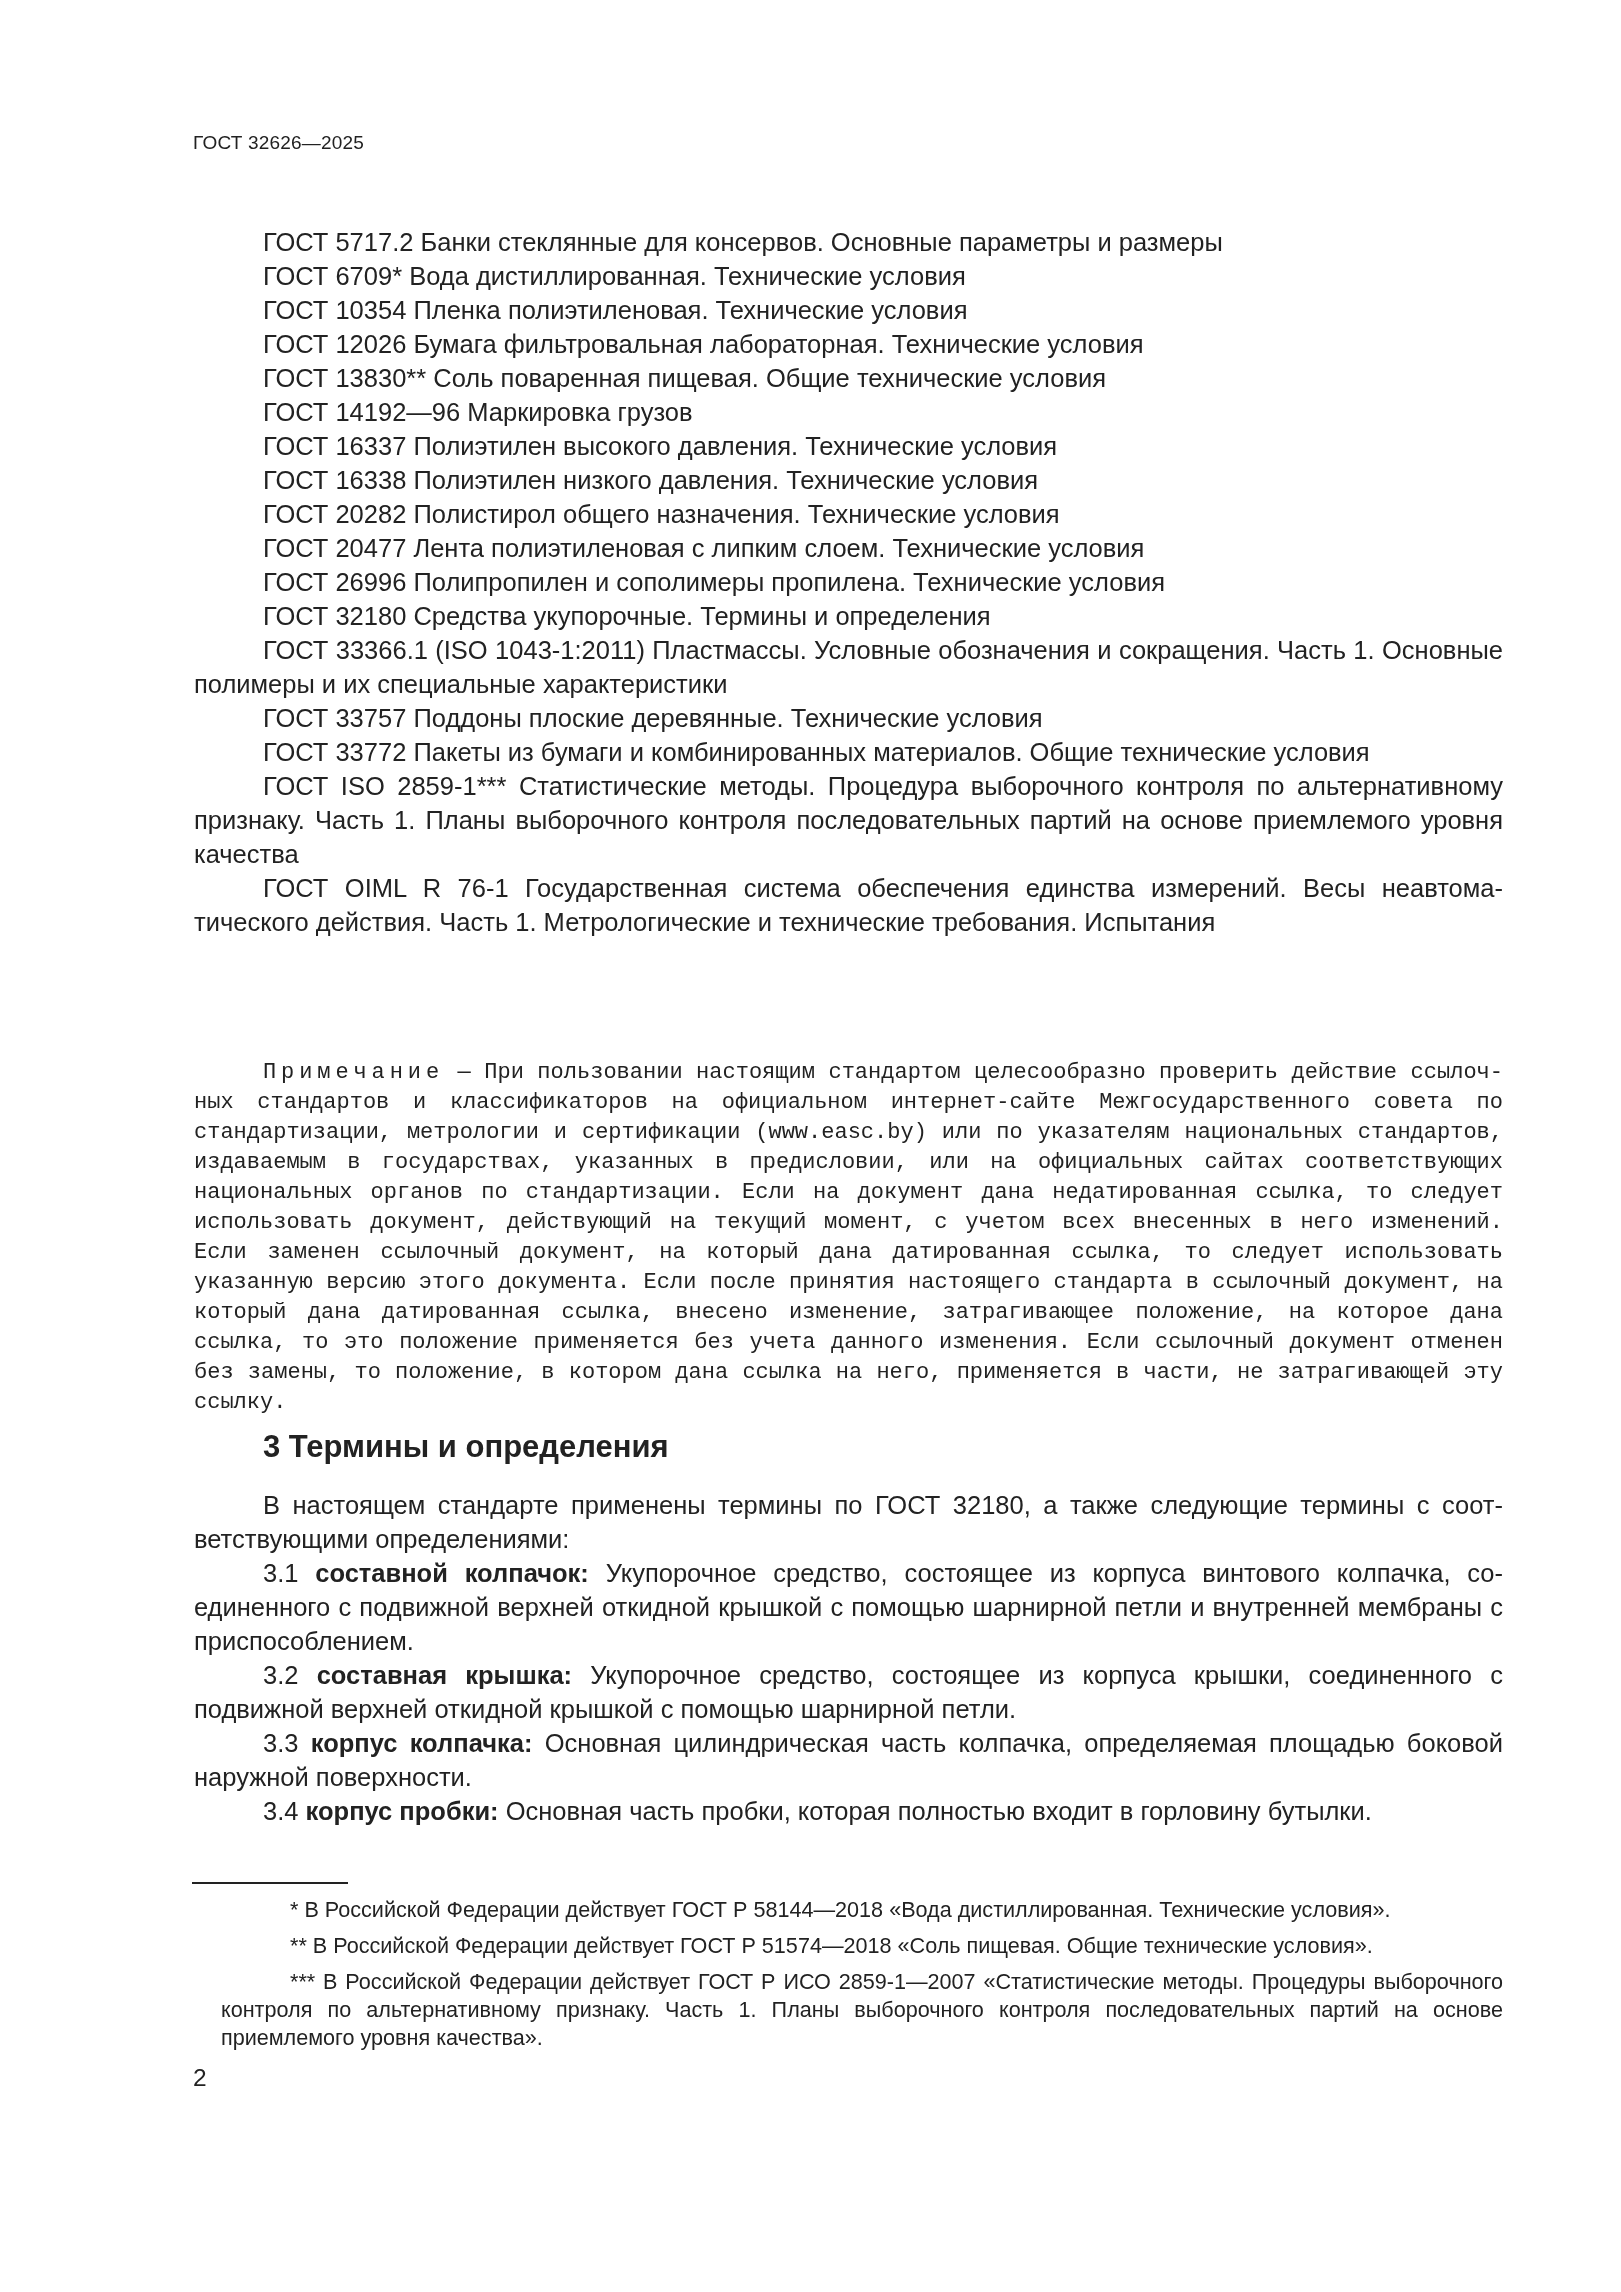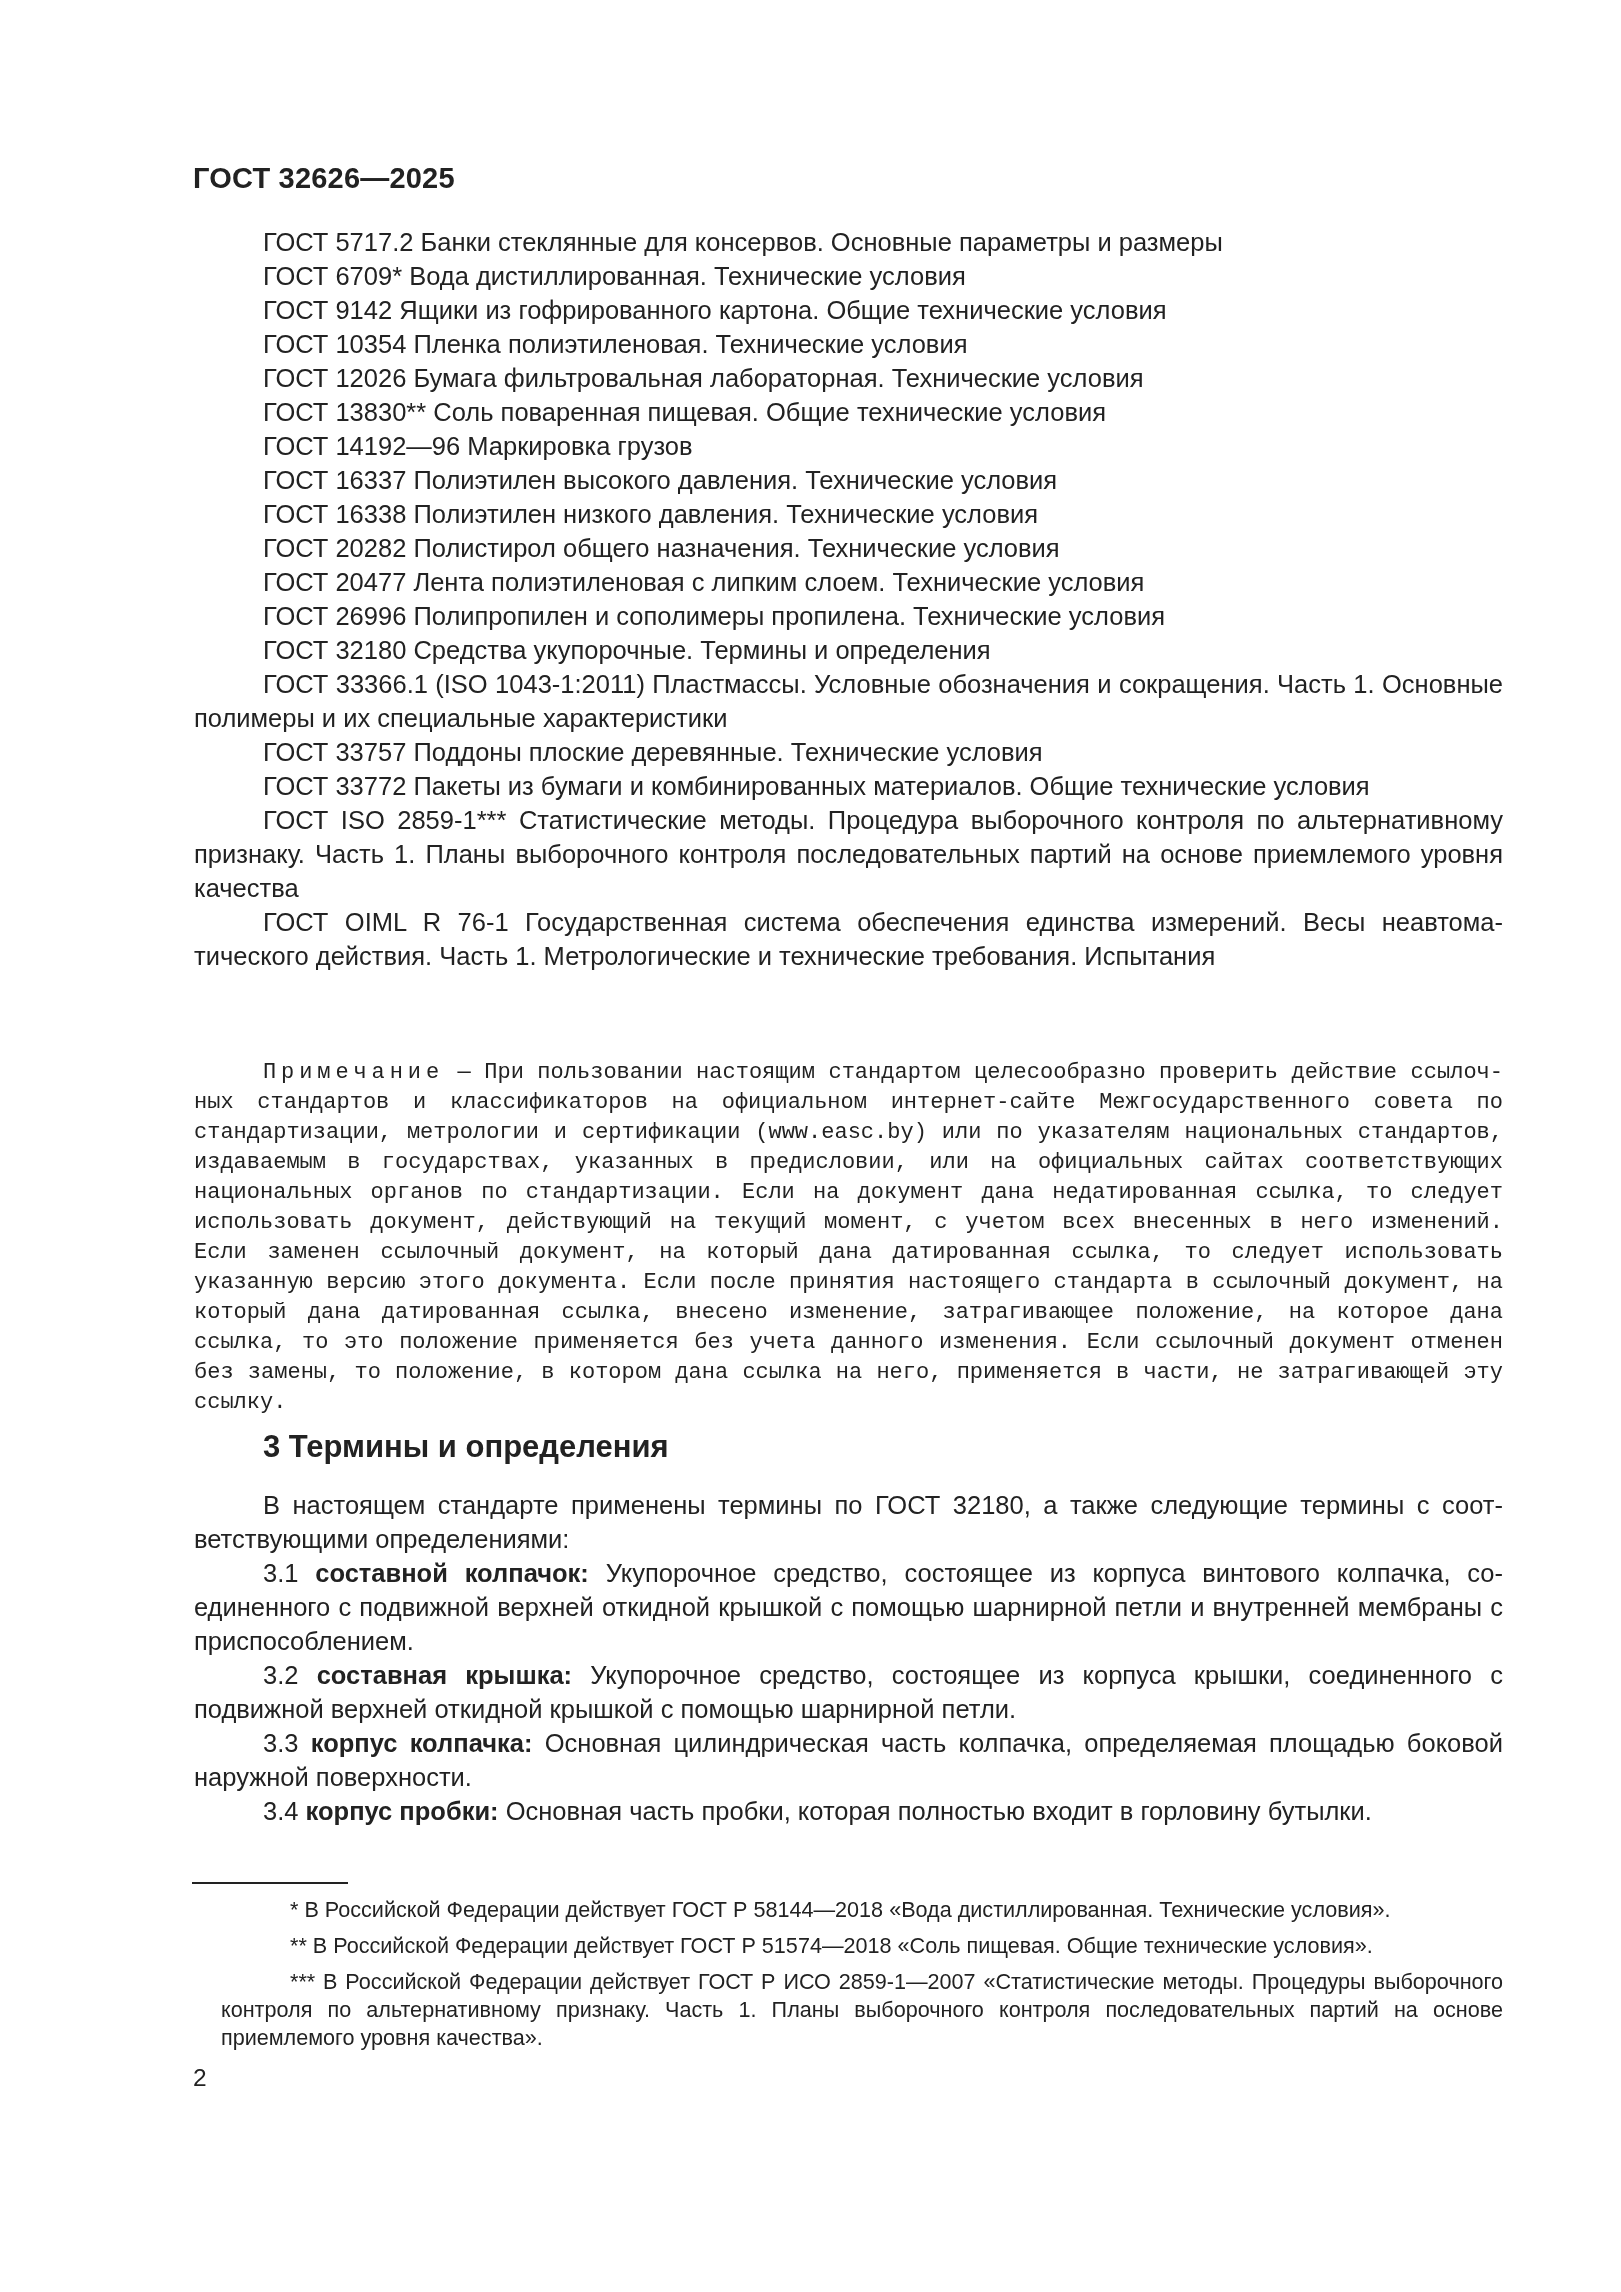--- a/index.html
+++ b/index.html
@@ -1,18 +1,18 @@
 <!DOCTYPE html>
 <html><head>
 <meta charset="utf-8">
 <style>
   html, body { margin: 0; padding: 0; background: #ffffff; }
   body { width: 1621px; height: 2293px; position: relative; overflow: hidden;
          font-family: "Liberation Sans", "DejaVu Sans", sans-serif; color: #222222; }
-  .page-header { position: absolute; left: 193px; top: 162px; font-size: 29px; font-weight: bold; letter-spacing: 0.2px; }
+  .page-header { position: absolute; left: 193px; top: 132px; font-size: 19px; font-weight: normal; letter-spacing: 0.2px; }
   .block { position: absolute; left: 194px; width: 1309px; }
   .list { top: 225px; font-size: 25.5px; line-height: 34px; }
   .para { text-align: justify; text-indent: 69px; margin: 0; hyphens: manual; }
   .note { top: 1058px; font-size: 22px; line-height: 30px; font-family: Liberation Mono, monospace; }
   .note .para { text-indent: 69px; }
   .spaced { letter-spacing: 4.9px; }
   .section-title { position: absolute; left: 263px; top: 1429px; font-size: 31px; font-weight: bold; }
   .section-body { top: 1488px; font-size: 25.5px; line-height: 34px; }
   .term { font-weight: bold; }
   .fn-rule { position: absolute; left: 192px; top: 1882px; width: 156px; height: 2px; background: #222; }
@@ -21,21 +21,20 @@
   .page-number { position: absolute; left: 193px; top: 2064px; font-size: 24.5px; }
 </style>
 </head>
 <body>
 
 <div class="page-header">ГОСТ 32626—2025</div>
 
 <div class="block list">
   <p class="para">ГОСТ  5717.2  Банки стеклянные для консервов. Основные параметры и размеры</p>
   <p class="para">ГОСТ  6709*  Вода дистиллированная. Технические условия</p>
-  <p class="para">ГОСТ  9142  Ящики из гофрированного картона. Общие технические условия</p>
   <p class="para">ГОСТ  10354  Пленка полиэтиленовая. Технические условия</p>
   <p class="para">ГОСТ  12026  Бумага фильтровальная лабораторная. Технические условия</p>
   <p class="para">ГОСТ  13830**  Соль поваренная пищевая. Общие технические условия</p>
   <p class="para">ГОСТ  14192—96  Маркировка грузов</p>
   <p class="para">ГОСТ  16337  Полиэтилен высокого давления. Технические условия</p>
   <p class="para">ГОСТ  16338  Полиэтилен низкого давления. Технические условия</p>
   <p class="para">ГОСТ  20282  Полистирол общего назначения. Технические условия</p>
   <p class="para">ГОСТ  20477  Лента полиэтиленовая с липким слоем. Технические условия</p>
   <p class="para">ГОСТ  26996  Полипропилен и сополимеры пропилена. Технические условия</p>
   <p class="para">ГОСТ  32180  Средства укупорочные. Термины и определения</p>

